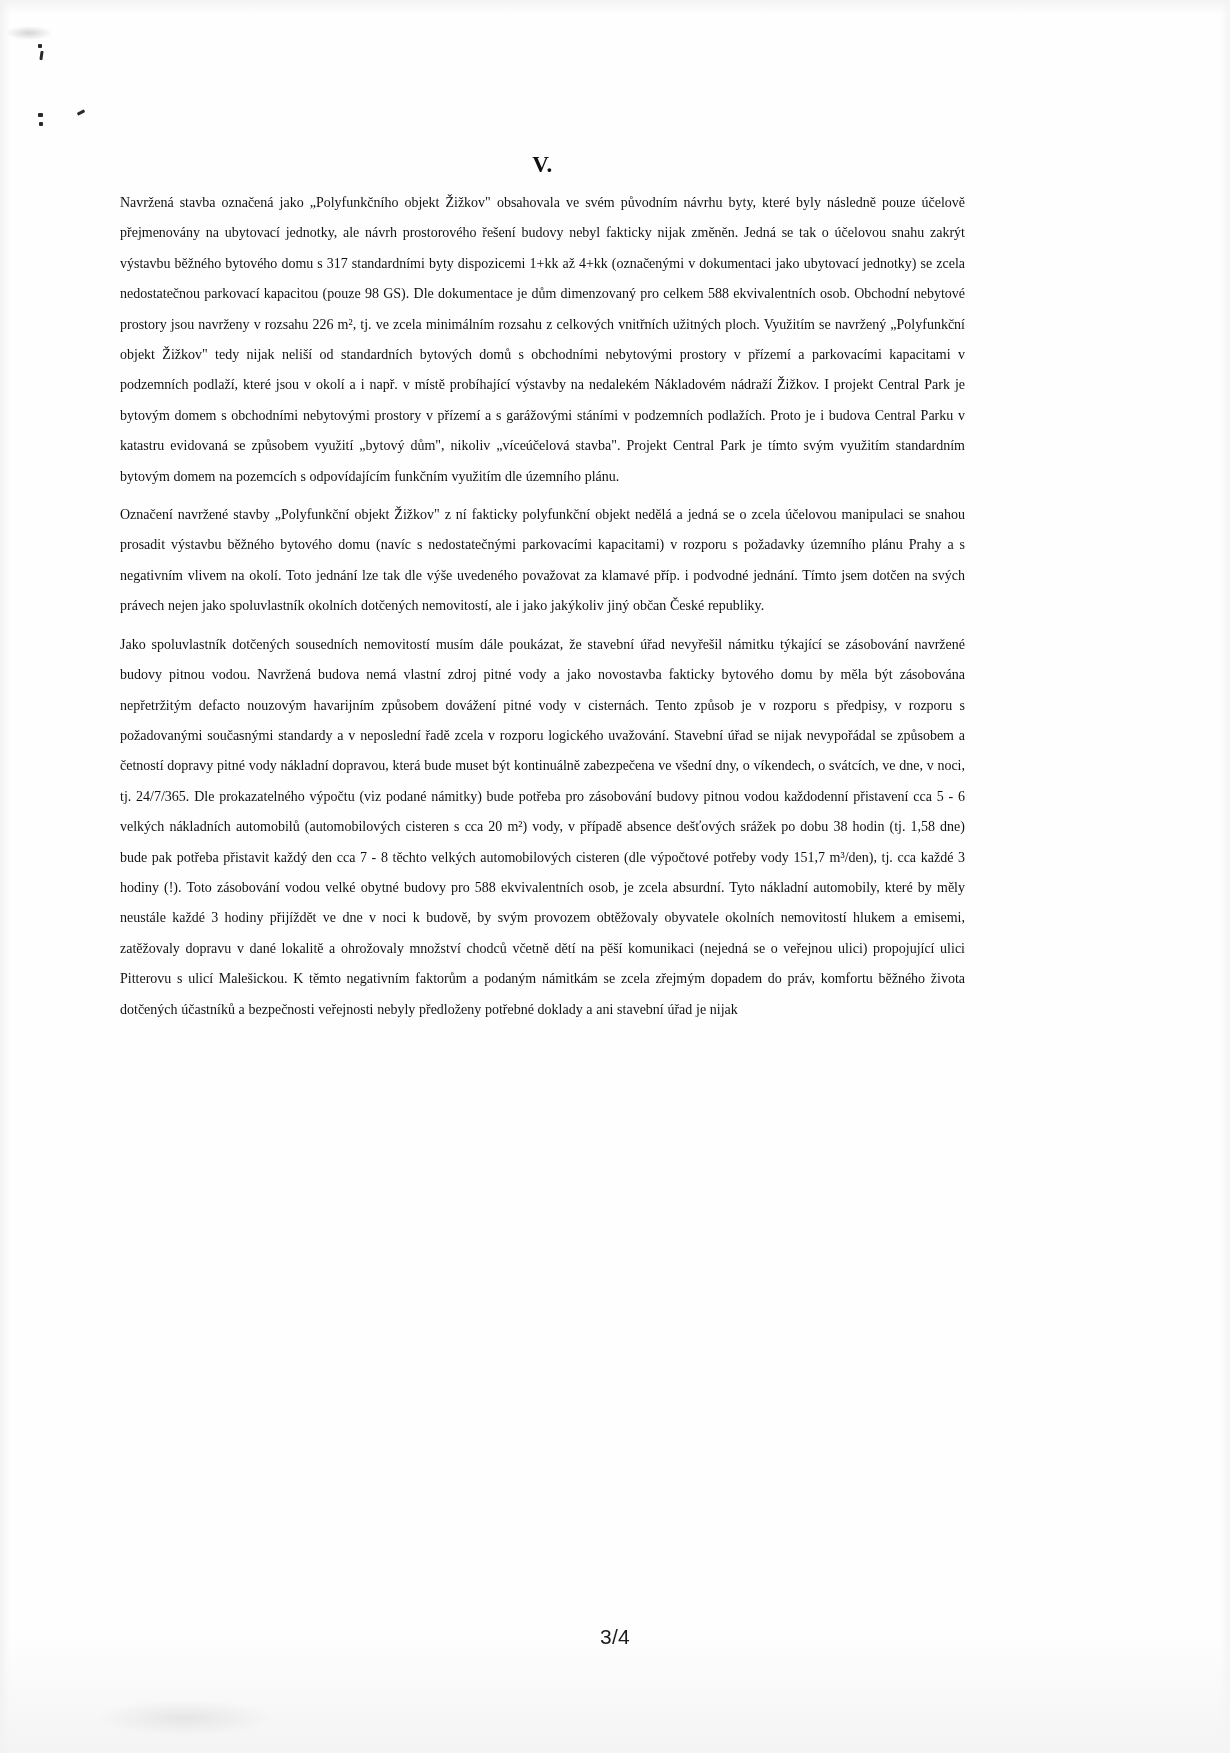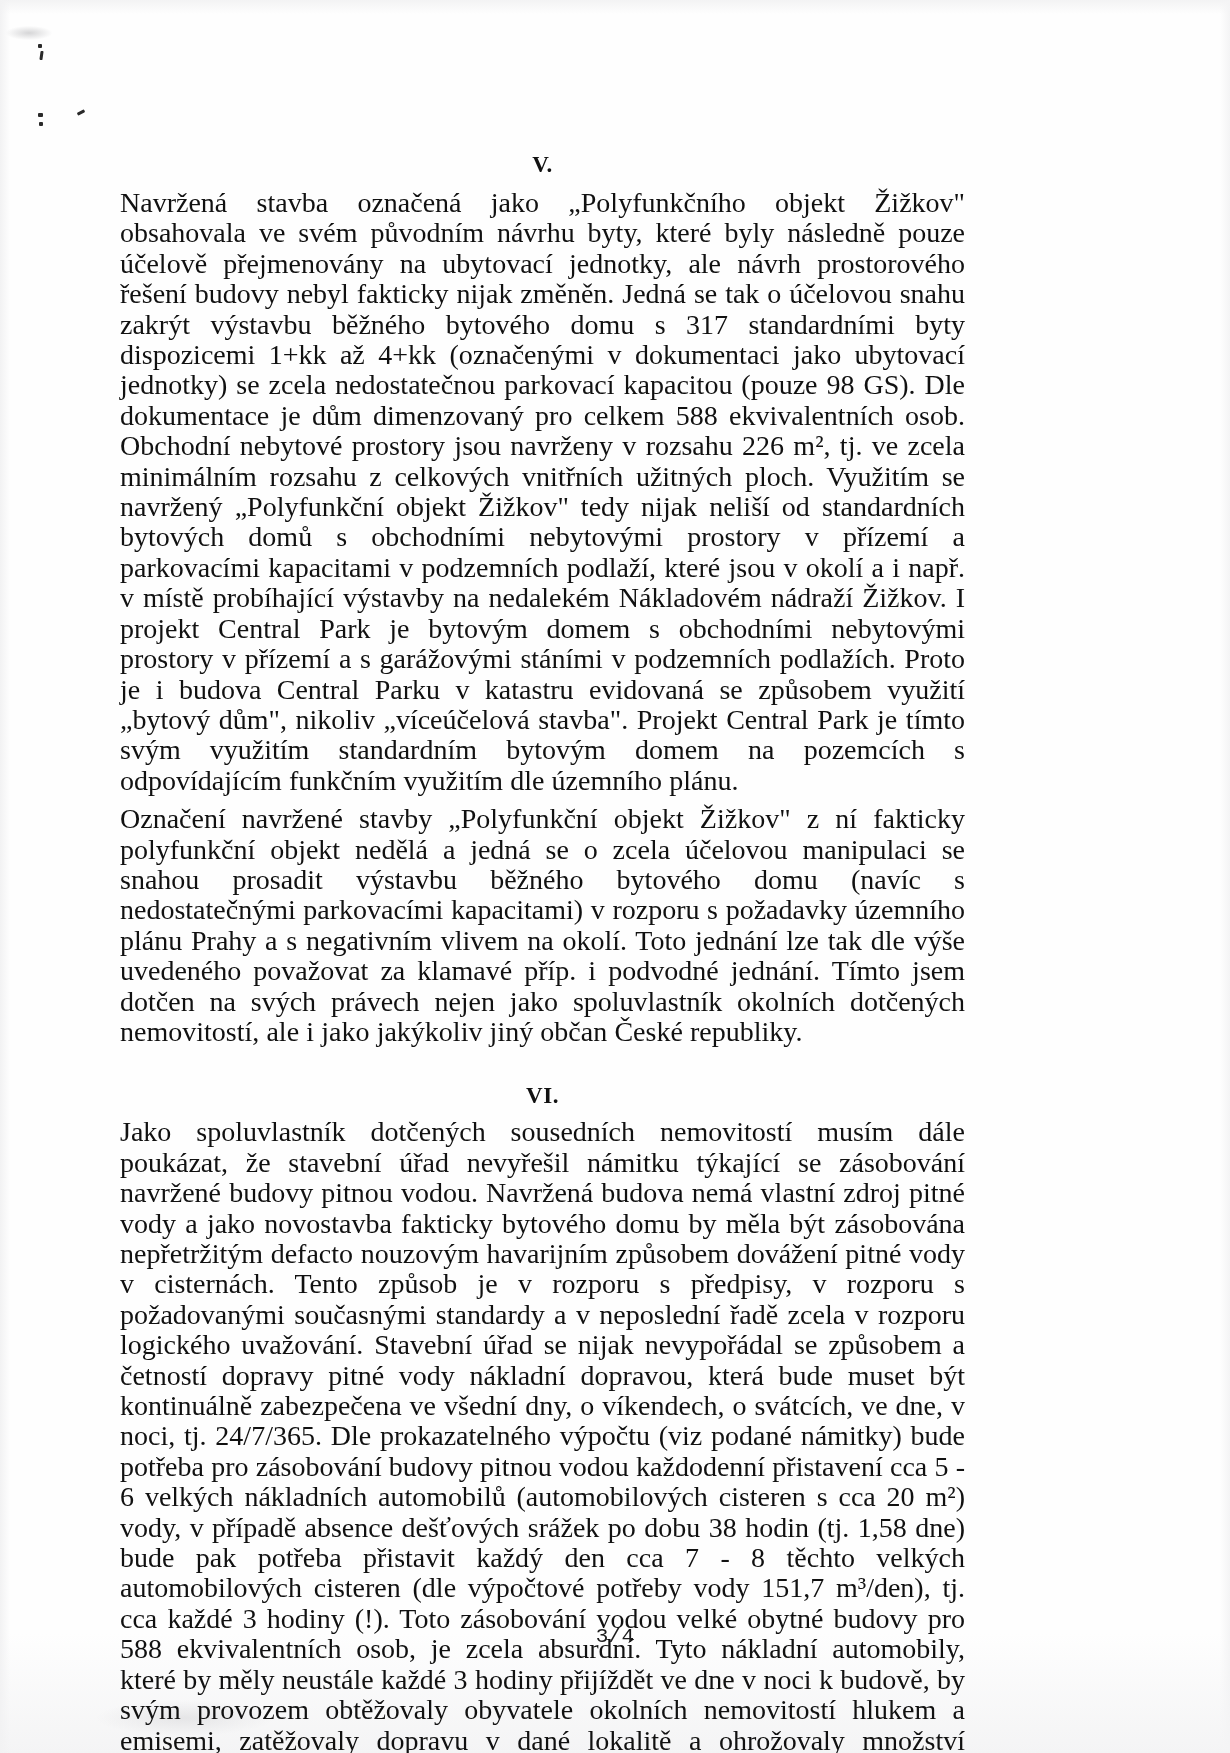--- a/index.html
+++ b/index.html
@@ -89,36 +89,36 @@
   }
   .section-num.vi-head {
     margin-top: 34px;
     margin-bottom: 6px;
   }
 
   p.body {
     margin: 0;
     text-align: justify;
     text-justify: inter-word;
-    font-size: 28px;
+    font-size: 14px;
     line-height: 30.4px;
     hyphens: none;
     word-spacing: 0.2px;
   }
   p.body + p.body {
     margin-top: 8px;
   }
 
   .pagenum {
     position: absolute;
     left: 0;
     right: 0;
     top: 1625px;
     text-align: center;
-    font-family: Liberation Mono, monospace;
+    font-family: Liberation Sans, sans-serif;
     font-size: 21px;
     color: #1b1b1b;
     letter-spacing: 0.3px;
   }
 </style>
 </head>
 <body>
 
 <div class="page">
 
@@ -136,21 +136,20 @@
   <div class="speck speck-e"></div>
 
   <div class="content">
 
     <div class="section-num">V.</div>
 
     <p class="body">Navržená stavba označená jako „Polyfunkčního objekt Žižkov" obsahovala ve svém původním návrhu byty, které byly následně pouze účelově přejmenovány na ubytovací jednotky, ale návrh prostorového řešení budovy nebyl fakticky nijak změněn. Jedná se tak o účelovou snahu zakrýt výstavbu běžného bytového domu s 317 standardními byty dispozicemi 1+kk až 4+kk (označenými v dokumentaci jako ubytovací jednotky) se zcela nedostatečnou parkovací kapacitou (pouze 98 GS). Dle dokumentace je dům dimenzovaný pro celkem 588 ekvivalentních osob. Obchodní nebytové prostory jsou navrženy v rozsahu 226 m², tj. ve zcela minimálním rozsahu z celkových vnitřních užitných ploch. Využitím se navržený „Polyfunkční objekt Žižkov" tedy nijak neliší od standardních bytových domů s obchodními nebytovými prostory v přízemí a parkovacími kapacitami v podzemních podlaží, které jsou v okolí a i např. v místě probíhající výstavby na nedalekém Nákladovém nádraží Žižkov. I projekt Central Park je bytovým domem s obchodními nebytovými prostory v přízemí a s garážovými stáními v podzemních podlažích. Proto je i budova Central Parku v katastru evidovaná se způsobem využití „bytový dům", nikoliv „víceúčelová stavba". Projekt Central Park je tímto svým využitím standardním bytovým domem na pozemcích s odpovídajícím funkčním využitím dle územního plánu.</p>
 
     <p class="body">Označení navržené stavby „Polyfunkční objekt Žižkov" z ní fakticky polyfunkční objekt nedělá a jedná se o zcela účelovou manipulaci se snahou prosadit výstavbu běžného bytového domu (navíc s nedostatečnými parkovacími kapacitami) v rozporu s požadavky územního plánu Prahy a s negativním vlivem na okolí. Toto jednání lze tak dle výše uvedeného považovat za klamavé příp. i podvodné jednání. Tímto jsem dotčen na svých právech nejen jako spoluvlastník okolních dotčených nemovitostí, ale i jako jakýkoliv jiný občan České republiky.</p>
 
-    <div class="section-num vi-head">VI.</div>
 
     <p class="body">Jako spoluvlastník dotčených sousedních nemovitostí musím dále poukázat, že stavební úřad nevyřešil námitku týkající se zásobování navržené budovy pitnou vodou. Navržená budova nemá vlastní zdroj pitné vody a jako novostavba fakticky bytového domu by měla být zásobována nepřetržitým defacto nouzovým havarijním způsobem dovážení pitné vody v cisternách. Tento způsob je v rozporu s předpisy, v rozporu s požadovanými současnými standardy a v neposlední řadě zcela v rozporu logického uvažování. Stavební úřad se nijak nevypořádal se způsobem a četností dopravy pitné vody nákladní dopravou, která bude muset být kontinuálně zabezpečena ve všední dny, o víkendech, o svátcích, ve dne, v noci, tj. 24/7/365. Dle prokazatelného výpočtu (viz podané námitky) bude potřeba pro zásobování budovy pitnou vodou každodenní přistavení cca 5 - 6 velkých nákladních automobilů (automobilových cisteren s cca 20 m²) vody, v případě absence dešťových srážek po dobu 38 hodin (tj. 1,58 dne) bude pak potřeba přistavit každý den cca 7 - 8 těchto velkých automobilových cisteren (dle výpočtové potřeby vody 151,7 m³/den), tj. cca každé 3 hodiny (!). Toto zásobování vodou velké obytné budovy pro 588 ekvivalentních osob, je zcela absurdní. Tyto nákladní automobily, které by měly neustále každé 3 hodiny přijíždět ve dne v noci k budově, by svým provozem obtěžovaly obyvatele okolních nemovitostí hlukem a emisemi, zatěžovaly dopravu v dané lokalitě a ohrožovaly množství chodců včetně dětí na pěší komunikaci (nejedná se o veřejnou ulici) propojující ulici Pitterovu s ulicí Malešickou. K těmto negativním faktorům a podaným námitkám se zcela zřejmým dopadem do práv, komfortu běžného života dotčených účastníků a bezpečnosti veřejnosti nebyly předloženy potřebné doklady a ani stavební úřad je nijak</p>
 
   </div>
 
   <div class="pagenum">3/4</div>
 
 </div>
 
 </body></html>

